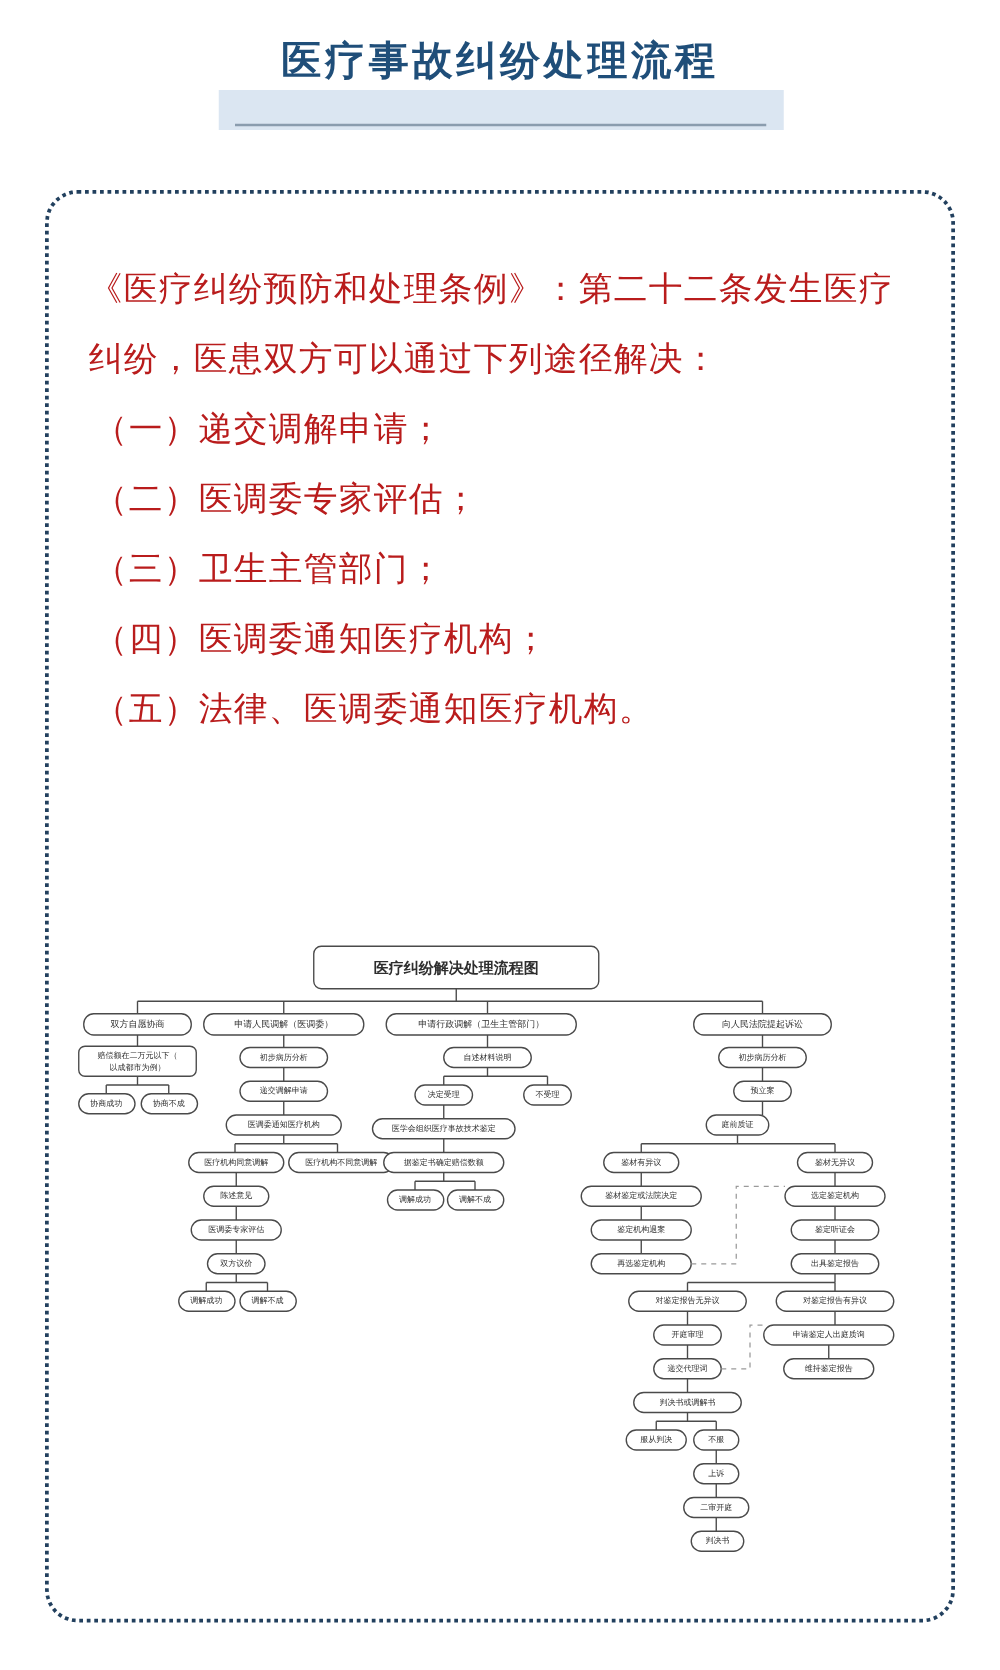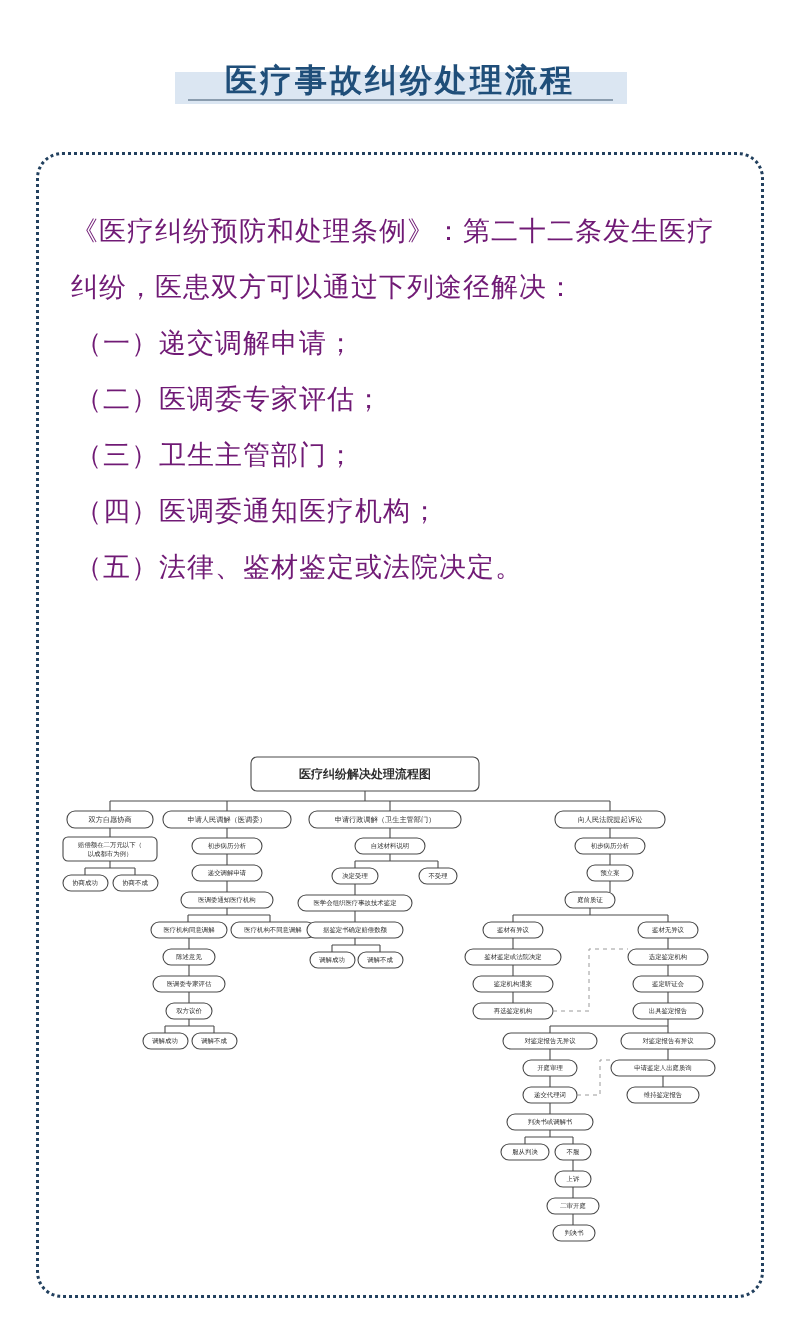--- a/index.html
+++ b/index.html
@@ -12,21 +12,21 @@
     color: #3d3d3d;
     position: relative;
     overflow: hidden;
   }
 
   
   .title-wrap {
     position: relative;
     height: 118px;
     display: flex;
-    align-items: flex-end;
+    align-items: center;
     justify-content: center;
   }
   .title-band {
     position: absolute;
     left: 175px;
     top: 72px;
     width: 452px;
     height: 32px;
     background: #dbe6f2;
     z-index: 0;
@@ -59,21 +59,21 @@
     width: 728px;
     height: 1146px;
     border: 3px dotted #22405e;
     border-radius: 26px;
     padding: 48px 32px 0 32px;
   }
 
   .body-text {
     font-size: 27px;
     line-height: 56px;
-    color: #701a75;
+    color: #b91c1c;
     letter-spacing: 1px;
   }
   .body-text p { margin: 0; }
   .list-line { padding-left: 4px; }
 
   
   .flow {
     position: absolute;
     left: 16px;
     top: 600px;
@@ -92,21 +92,21 @@
 </div>
 
 <div class="card">
 
   <div class="body-text">
     <p>《医疗纠纷预防和处理条例》：第二十二条发生医疗纠纷，医患双方可以通过下列途径解决：</p>
     <p class="list-line">（一）递交调解申请；</p>
     <p class="list-line">（二）医调委专家评估；</p>
     <p class="list-line">（三）卫生主管部门；</p>
     <p class="list-line">（四）医调委通知医疗机构；</p>
-    <p class="list-line">（五）法律、鉴材鉴定或法院决定。</p>
+    <p class="list-line">（五）法律、医调委通知医疗机构。</p>
   </div>
 
   <div class="flow">
     <svg width="728" height="520" viewBox="0 0 728 520" xmlns="http://www.w3.org/2000/svg">
       <defs>
         <style>
           .nb { fill:#ffffff; stroke:#4a4a4a; stroke-width:1.1; }
           .nt { font-family:"Liberation Sans","DejaVu Sans",sans-serif; fill:#2e2e2e;
                 text-anchor:middle; dominant-baseline:middle; }
           .t6 { font-size:6.4px; }

